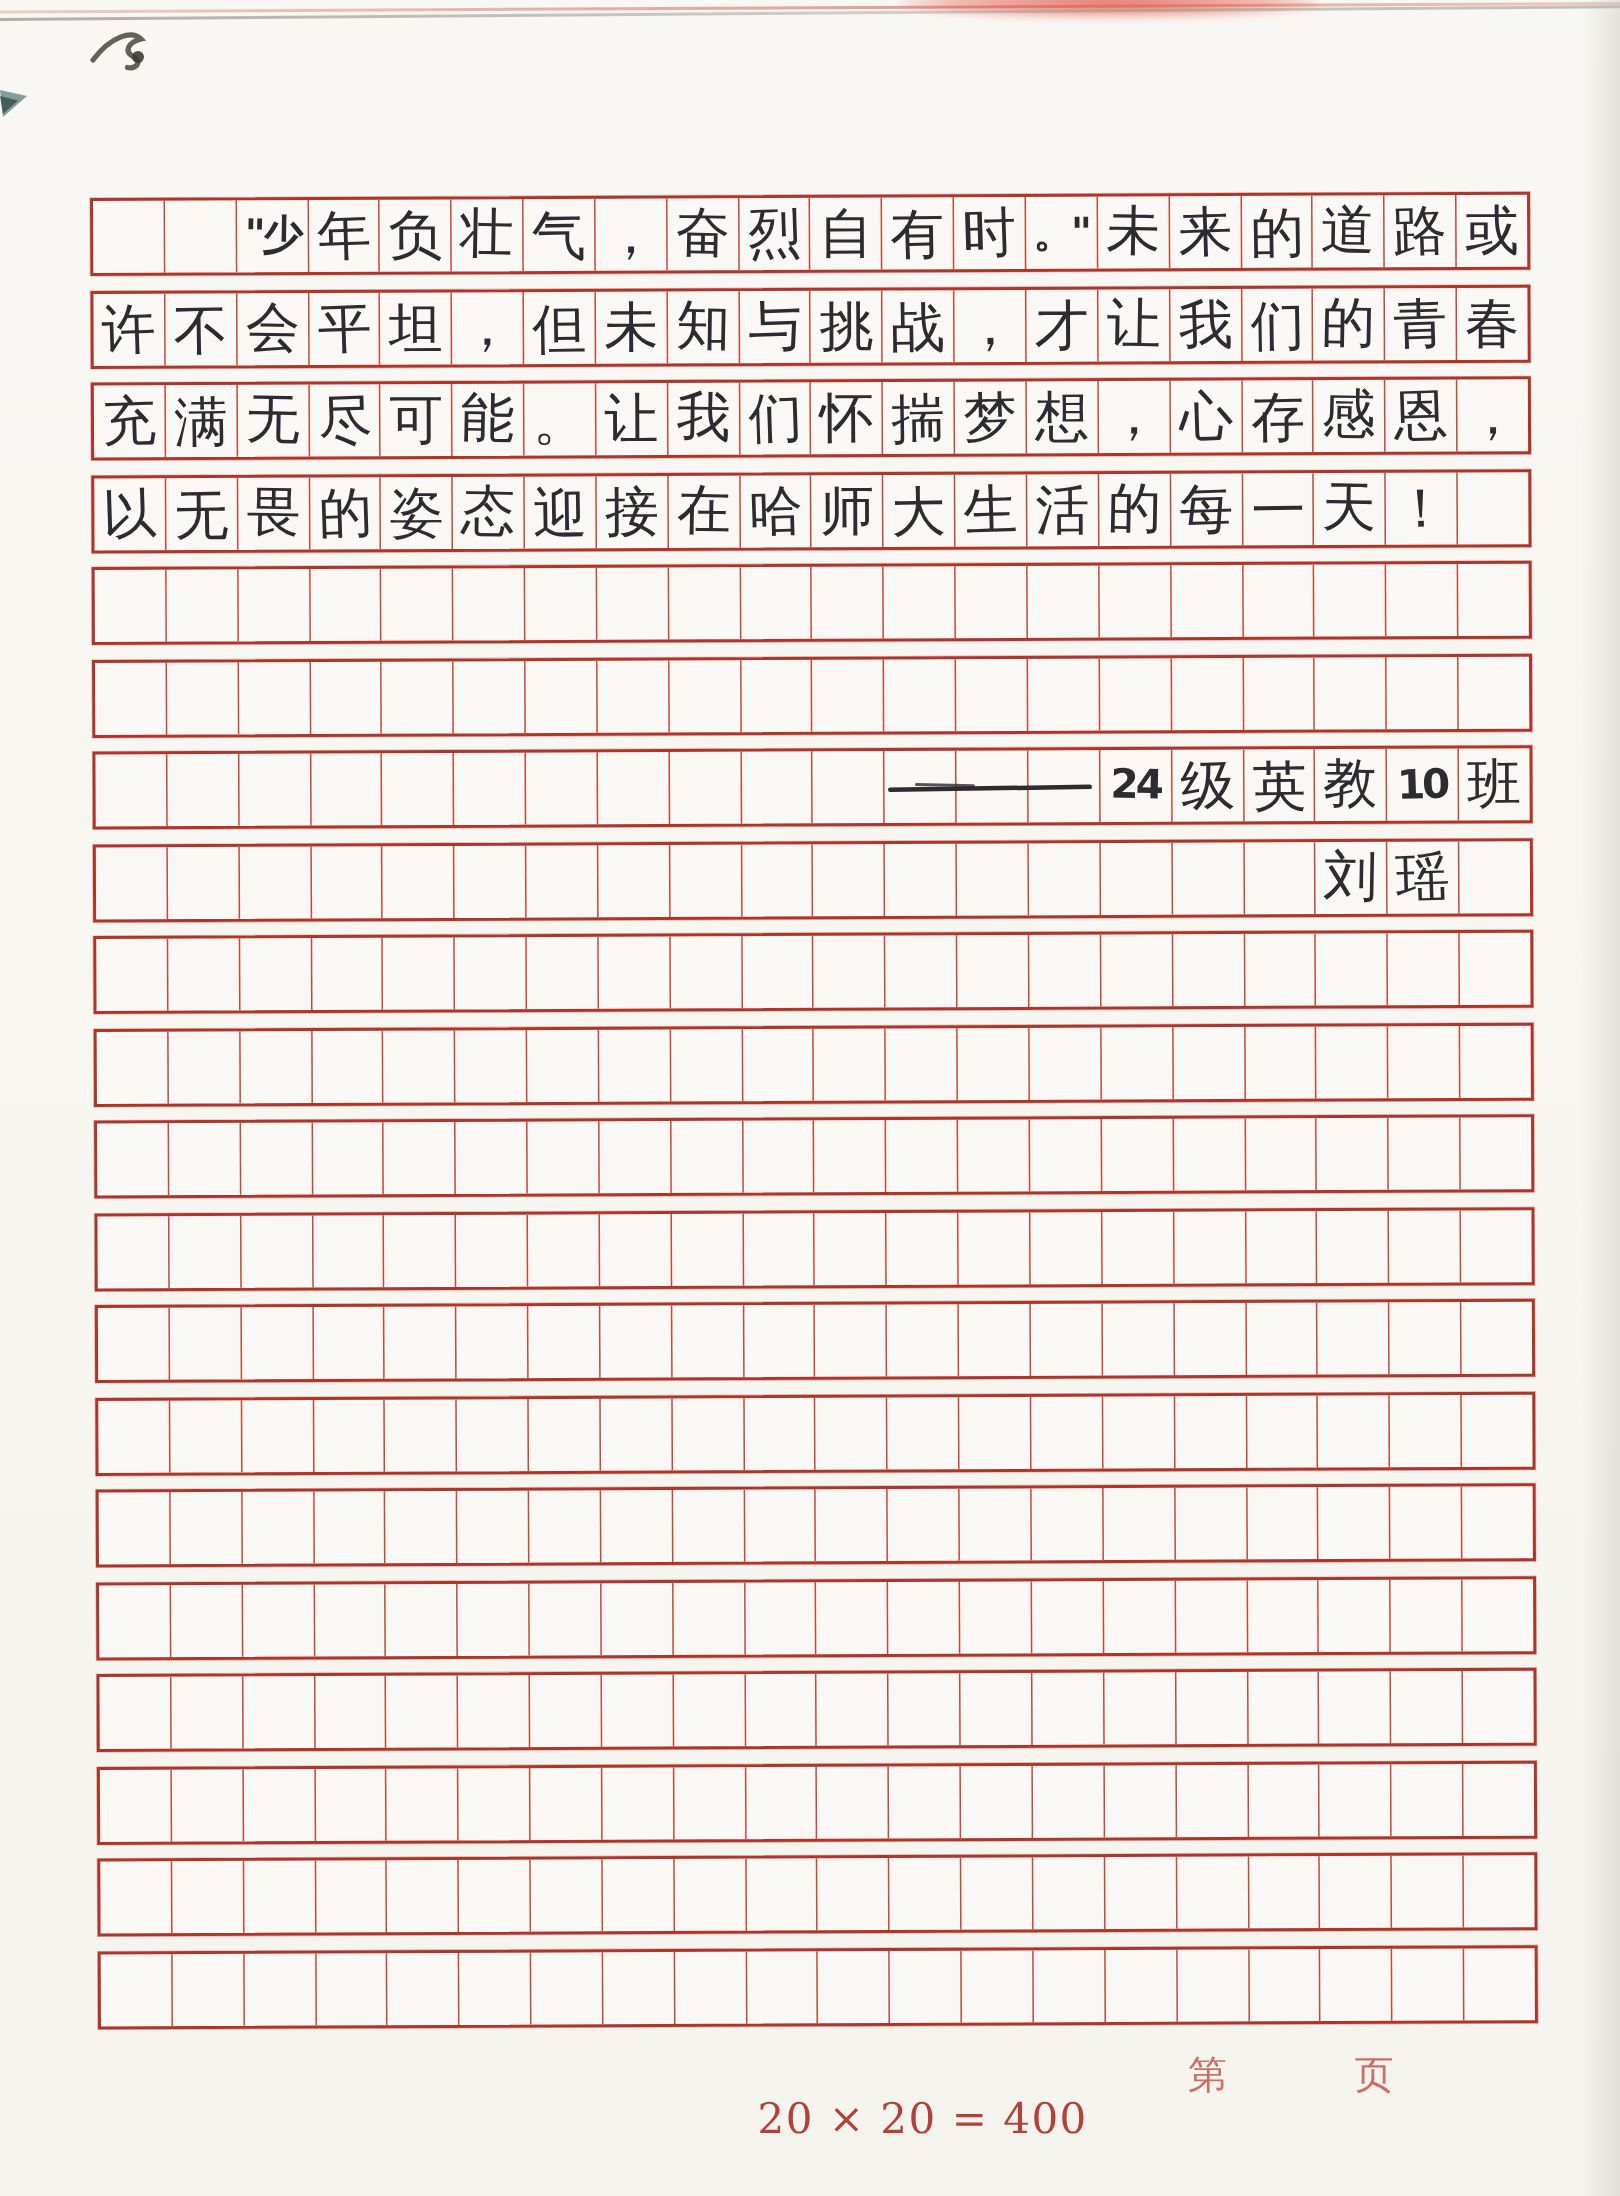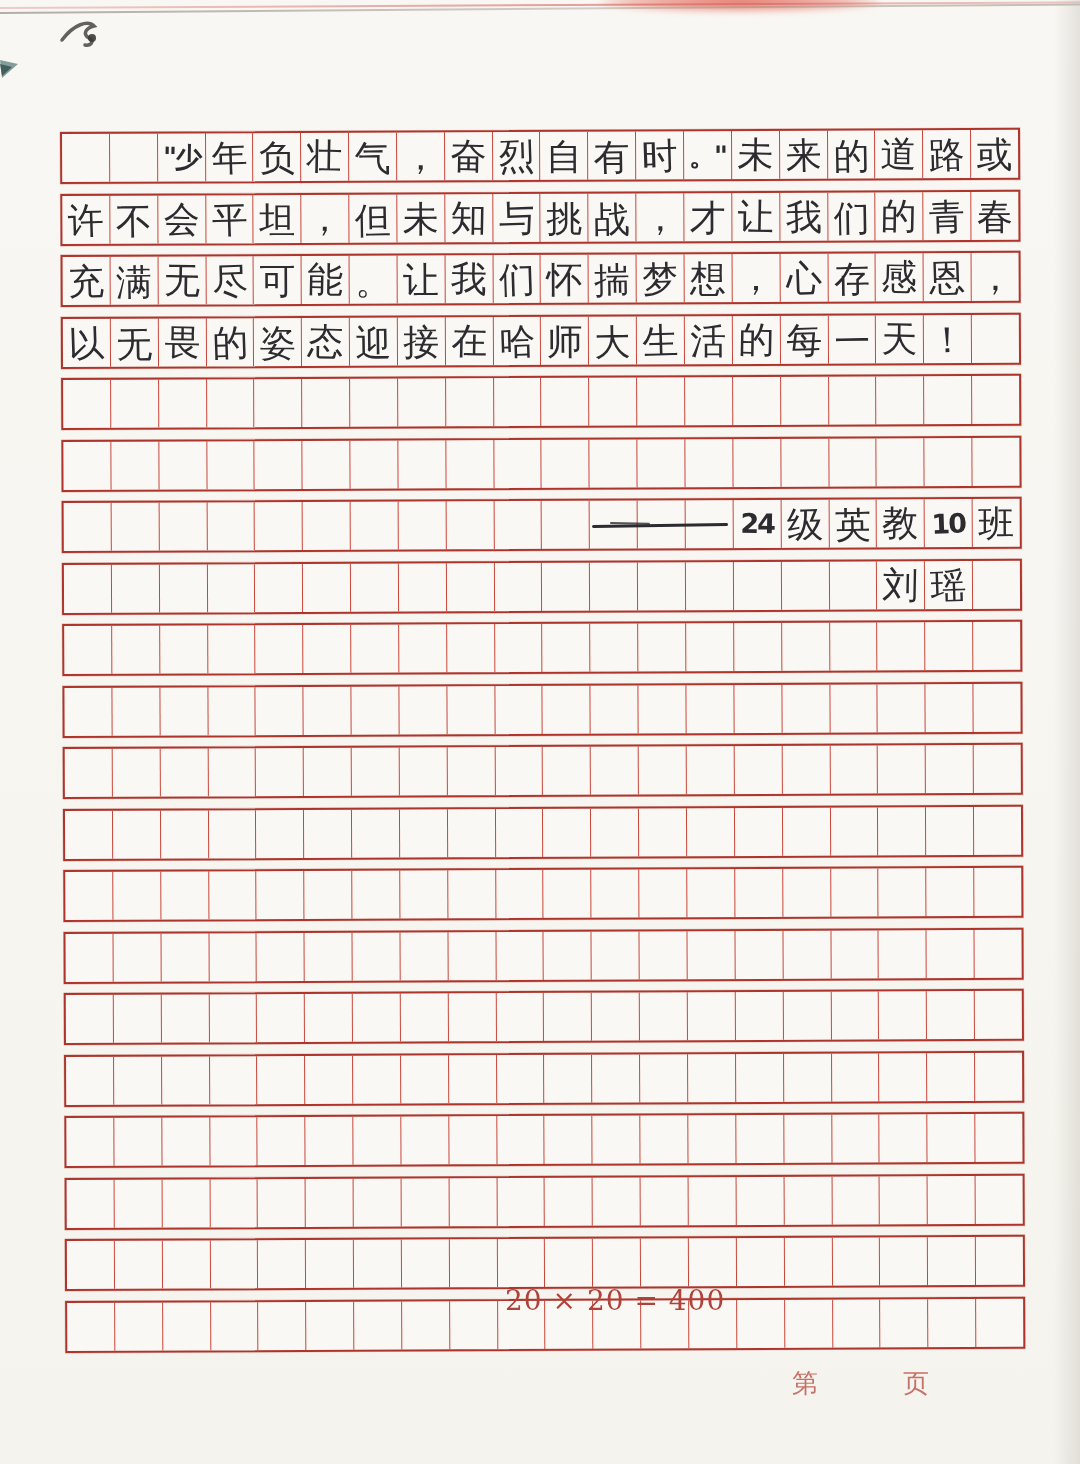--- a/index.html
+++ b/index.html
@@ -86,21 +86,21 @@
     border-radius: 2px;
     transform: rotate(-0.8deg);
   }
   .signature-dash::after {
     content: ""; position: absolute; left: 18px; top: -2px;
     width: 40px; height: 2px; background: #2b2b30;
     transform: rotate(2deg); border-radius: 2px; opacity: .8;
   }
   
   .footer-formula {
-    position: absolute; left: 505px; top: 1284px;
+    position: absolute; left: 505px; top: 1396px;
     font-family: "DejaVu Serif", serif;
     font-size: 28px; color: #b0423a; letter-spacing: 1px;
   }
   .footer-page-prefix, .footer-page-suffix {
     position: absolute; top: 1366px;
     font-family: "DejaVu Serif", serif;
     font-size: 26px; color: #c05a50; opacity: .85;
   }
   .footer-page-prefix { left: 792px; }
   .footer-page-suffix { left: 903px; }

